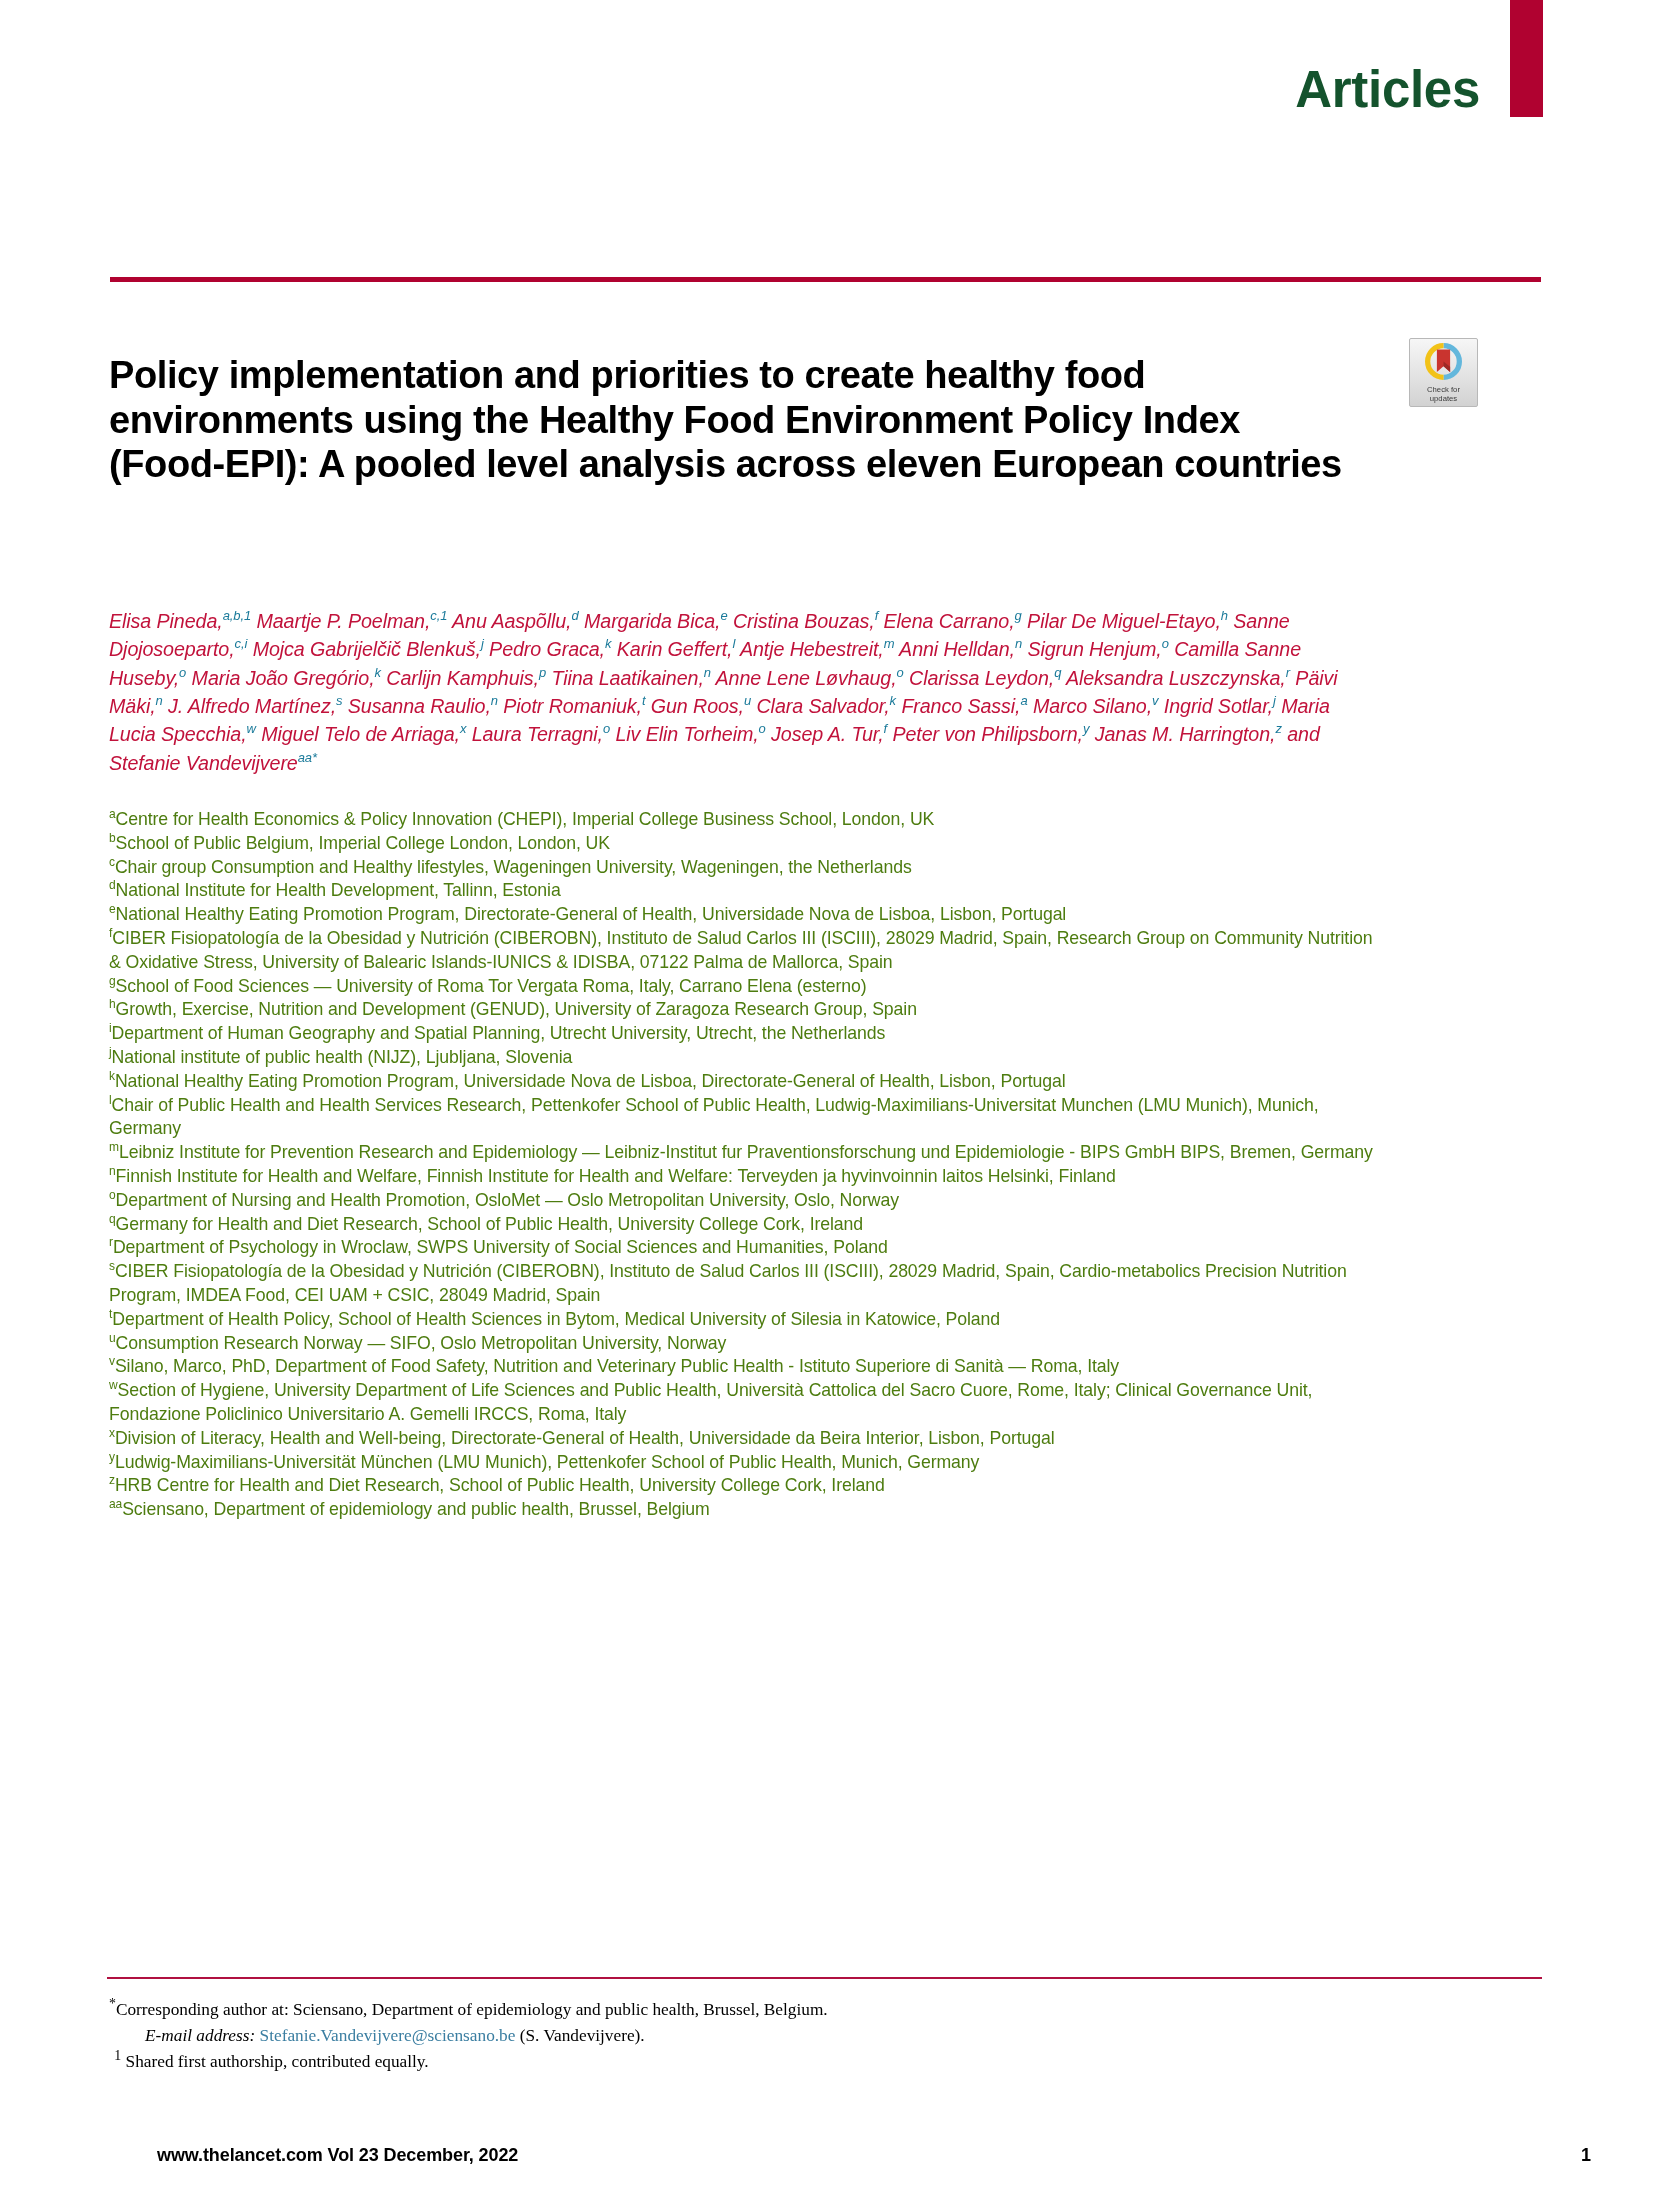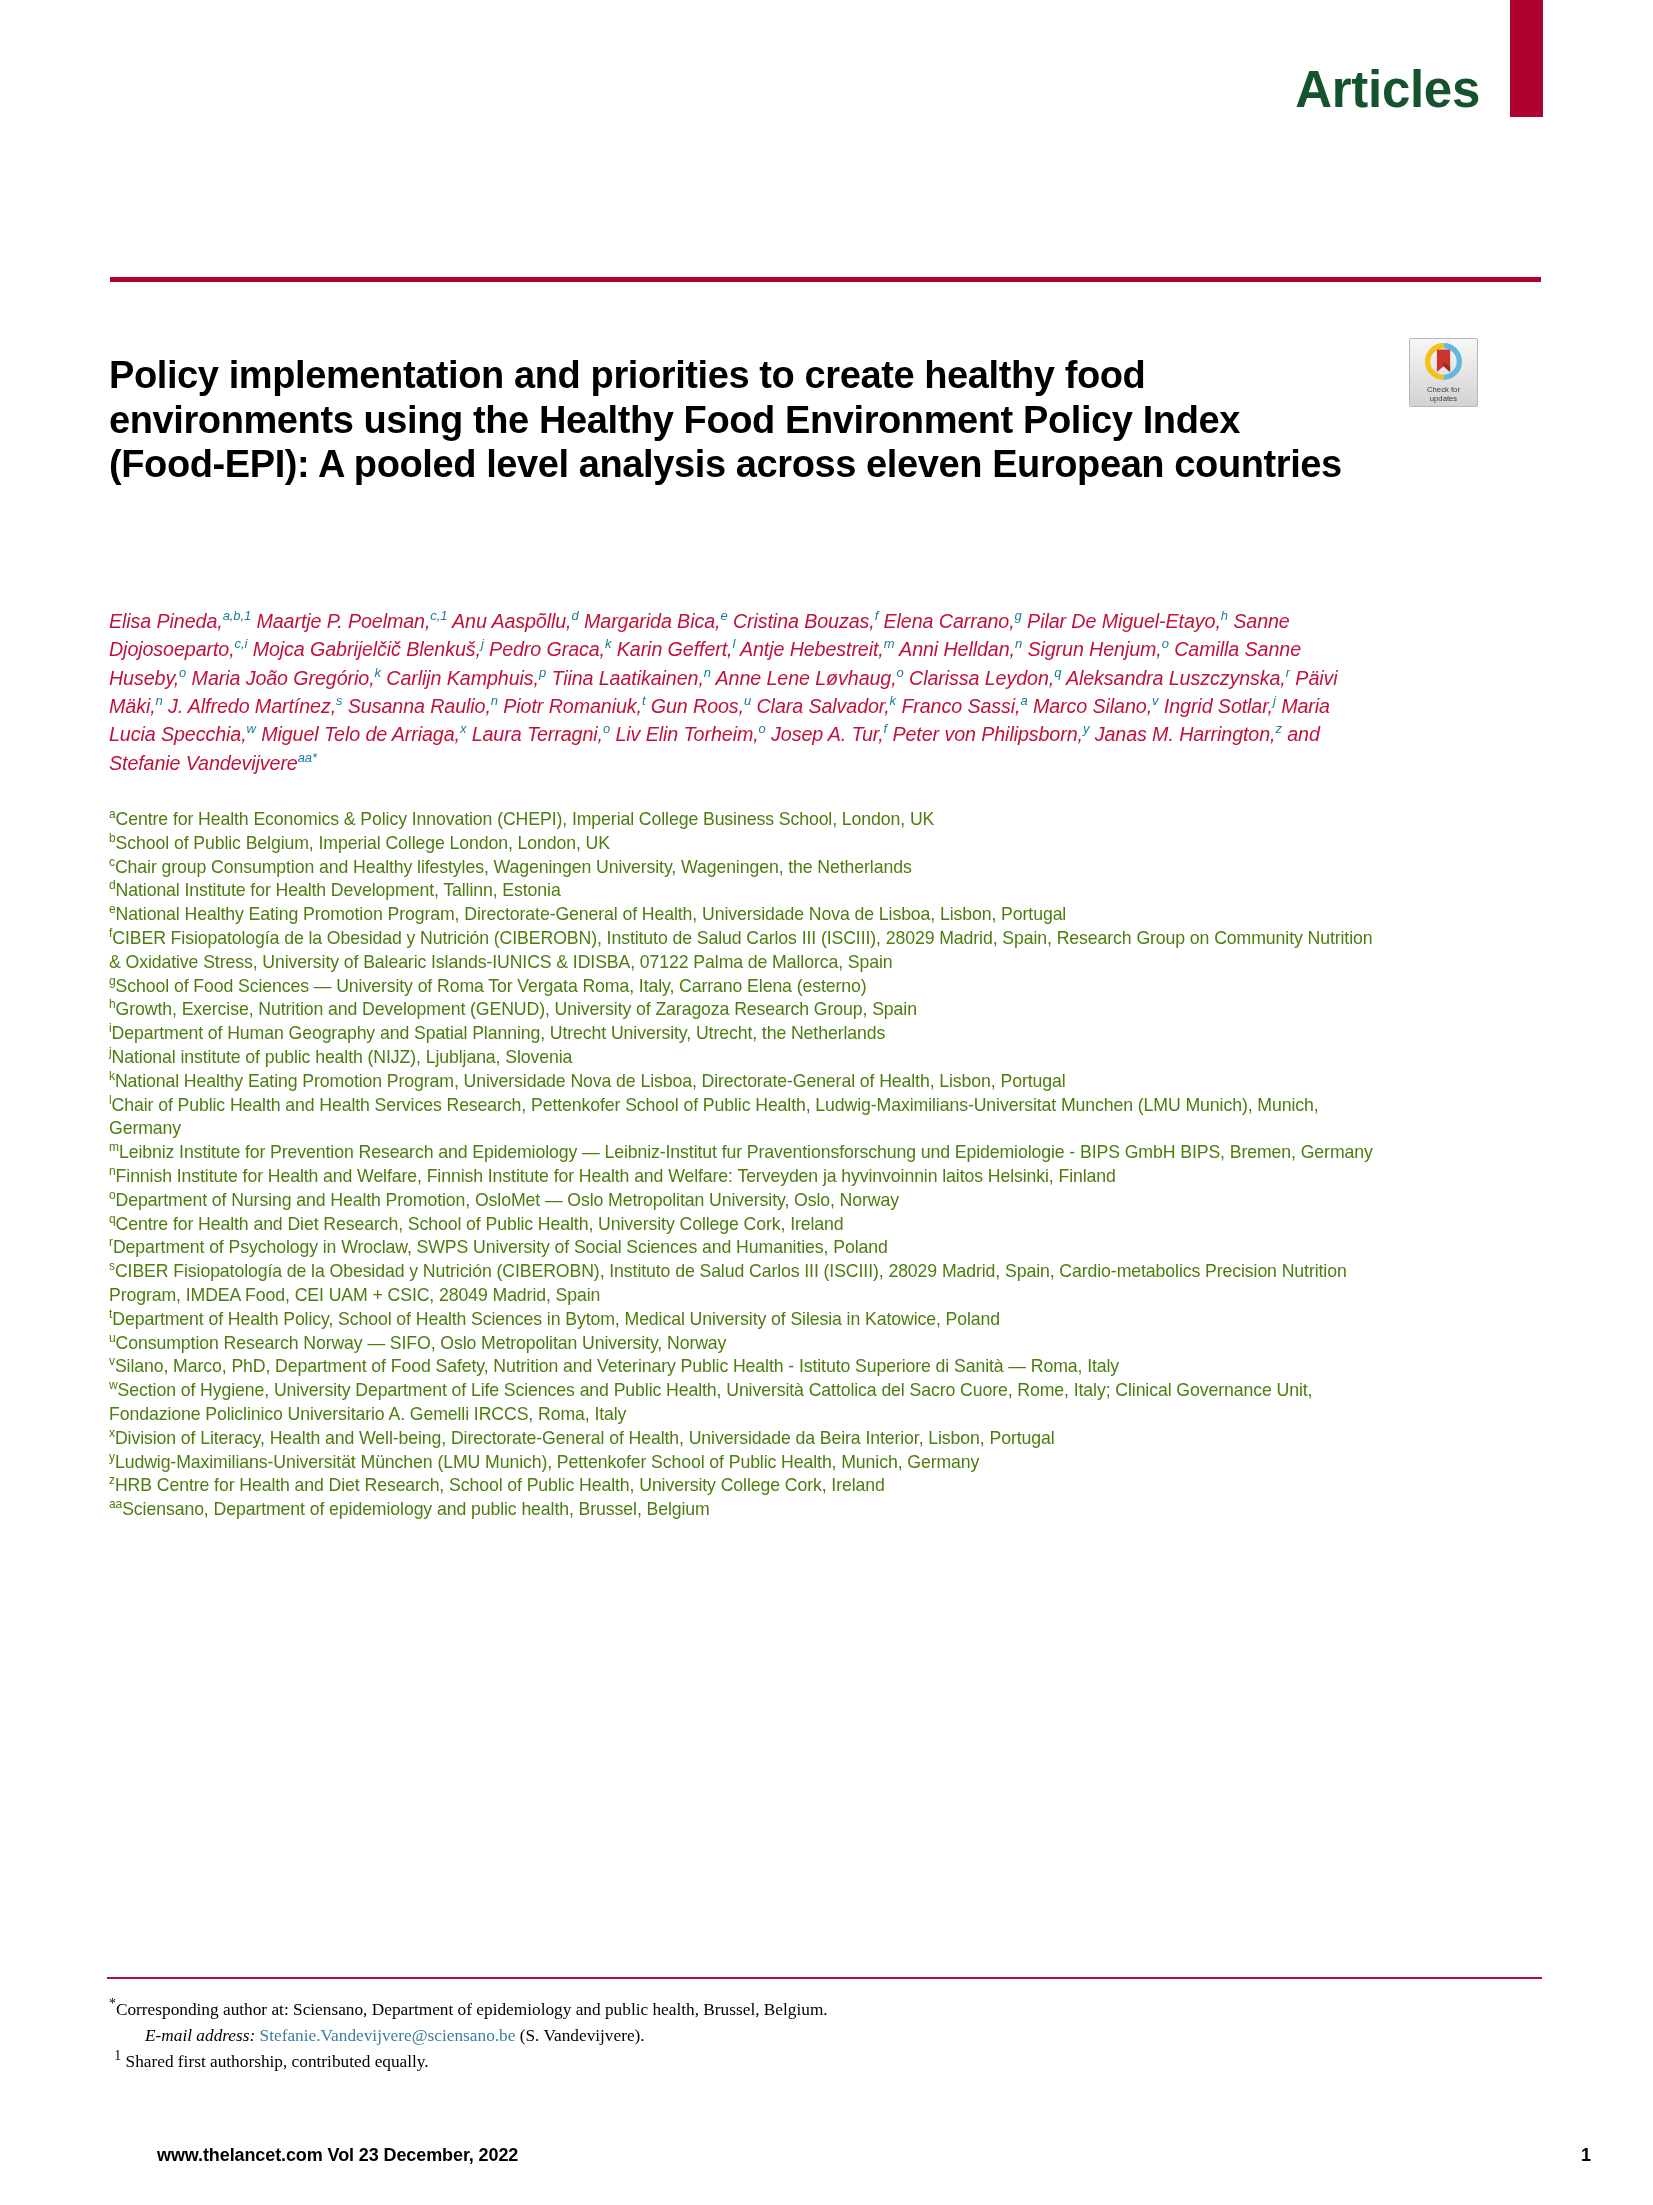--- a/index.html
+++ b/index.html
@@ -220,21 +220,21 @@
       <div class="aff"><sup>f</sup><span>CIBER Fisiopatología de la Obesidad y Nutrición (CIBEROBN), Instituto de Salud Carlos III (ISCIII), 28029 Madrid, Spain, Research Group on Community Nutrition &amp; Oxidative Stress, University of Balearic Islands-IUNICS &amp; IDISBA, 07122 Palma de Mallorca, Spain</span></div>
       <div class="aff"><sup>g</sup><span>School of Food Sciences — University of Roma Tor Vergata Roma, Italy, Carrano Elena (esterno)</span></div>
       <div class="aff"><sup>h</sup><span>Growth, Exercise, Nutrition and Development (GENUD), University of Zaragoza Research Group, Spain</span></div>
       <div class="aff"><sup>i</sup><span>Department of Human Geography and Spatial Planning, Utrecht University, Utrecht, the Netherlands</span></div>
       <div class="aff"><sup>j</sup><span>National institute of public health (NIJZ), Ljubljana, Slovenia</span></div>
       <div class="aff"><sup>k</sup><span>National Healthy Eating Promotion Program, Universidade Nova de Lisboa, Directorate-General of Health, Lisbon, Portugal</span></div>
       <div class="aff"><sup>l</sup><span>Chair of Public Health and Health Services Research, Pettenkofer School of Public Health, Ludwig-Maximilians-Universitat Munchen (LMU Munich), Munich, Germany</span></div>
       <div class="aff"><sup>m</sup><span>Leibniz Institute for Prevention Research and Epidemiology — Leibniz-Institut fur Praventionsforschung und Epidemiologie - BIPS GmbH BIPS, Bremen, Germany</span></div>
       <div class="aff"><sup>n</sup><span>Finnish Institute for Health and Welfare, Finnish Institute for Health and Welfare: Terveyden ja hyvinvoinnin laitos Helsinki, Finland</span></div>
       <div class="aff"><sup>o</sup><span>Department of Nursing and Health Promotion, OsloMet — Oslo Metropolitan University, Oslo, Norway</span></div>
-      <div class="aff"><sup>q</sup><span>Centre for Health and Diet Research, School of Public Health, University College Cork, Ireland</span></div>
+      <div class="aff"><sup>q</sup><span>Germany for Health and Diet Research, School of Public Health, University College Cork, Ireland</span></div>
       <div class="aff"><sup>r</sup><span>Department of Psychology in Wroclaw, SWPS University of Social Sciences and Humanities, Poland</span></div>
       <div class="aff"><sup>s</sup><span>CIBER Fisiopatología de la Obesidad y Nutrición (CIBEROBN), Instituto de Salud Carlos III (ISCIII), 28029 Madrid, Spain, Cardio-metabolics Precision Nutrition Program, IMDEA Food, CEI UAM + CSIC, 28049 Madrid, Spain</span></div>
       <div class="aff"><sup>t</sup><span>Department of Health Policy, School of Health Sciences in Bytom, Medical University of Silesia in Katowice, Poland</span></div>
       <div class="aff"><sup>u</sup><span>Consumption Research Norway — SIFO, Oslo Metropolitan University, Norway</span></div>
       <div class="aff"><sup>v</sup><span>Silano, Marco, PhD, Department of Food Safety, Nutrition and Veterinary Public Health - Istituto Superiore di Sanità — Roma, Italy</span></div>
       <div class="aff"><sup>w</sup><span>Section of Hygiene, University Department of Life Sciences and Public Health, Università Cattolica del Sacro Cuore, Rome, Italy; Clinical Governance Unit, Fondazione Policlinico Universitario A. Gemelli IRCCS, Roma, Italy</span></div>
       <div class="aff"><sup>x</sup><span>Division of Literacy, Health and Well-being, Directorate-General of Health, Universidade da Beira Interior, Lisbon, Portugal</span></div>
       <div class="aff"><sup>y</sup><span>Ludwig-Maximilians-Universität München (LMU Munich), Pettenkofer School of Public Health, Munich, Germany</span></div>
       <div class="aff"><sup>z</sup><span>HRB Centre for Health and Diet Research, School of Public Health, University College Cork, Ireland</span></div>
       <div class="aff"><sup>aa</sup><span>Sciensano, Department of epidemiology and public health, Brussel, Belgium</span></div>

